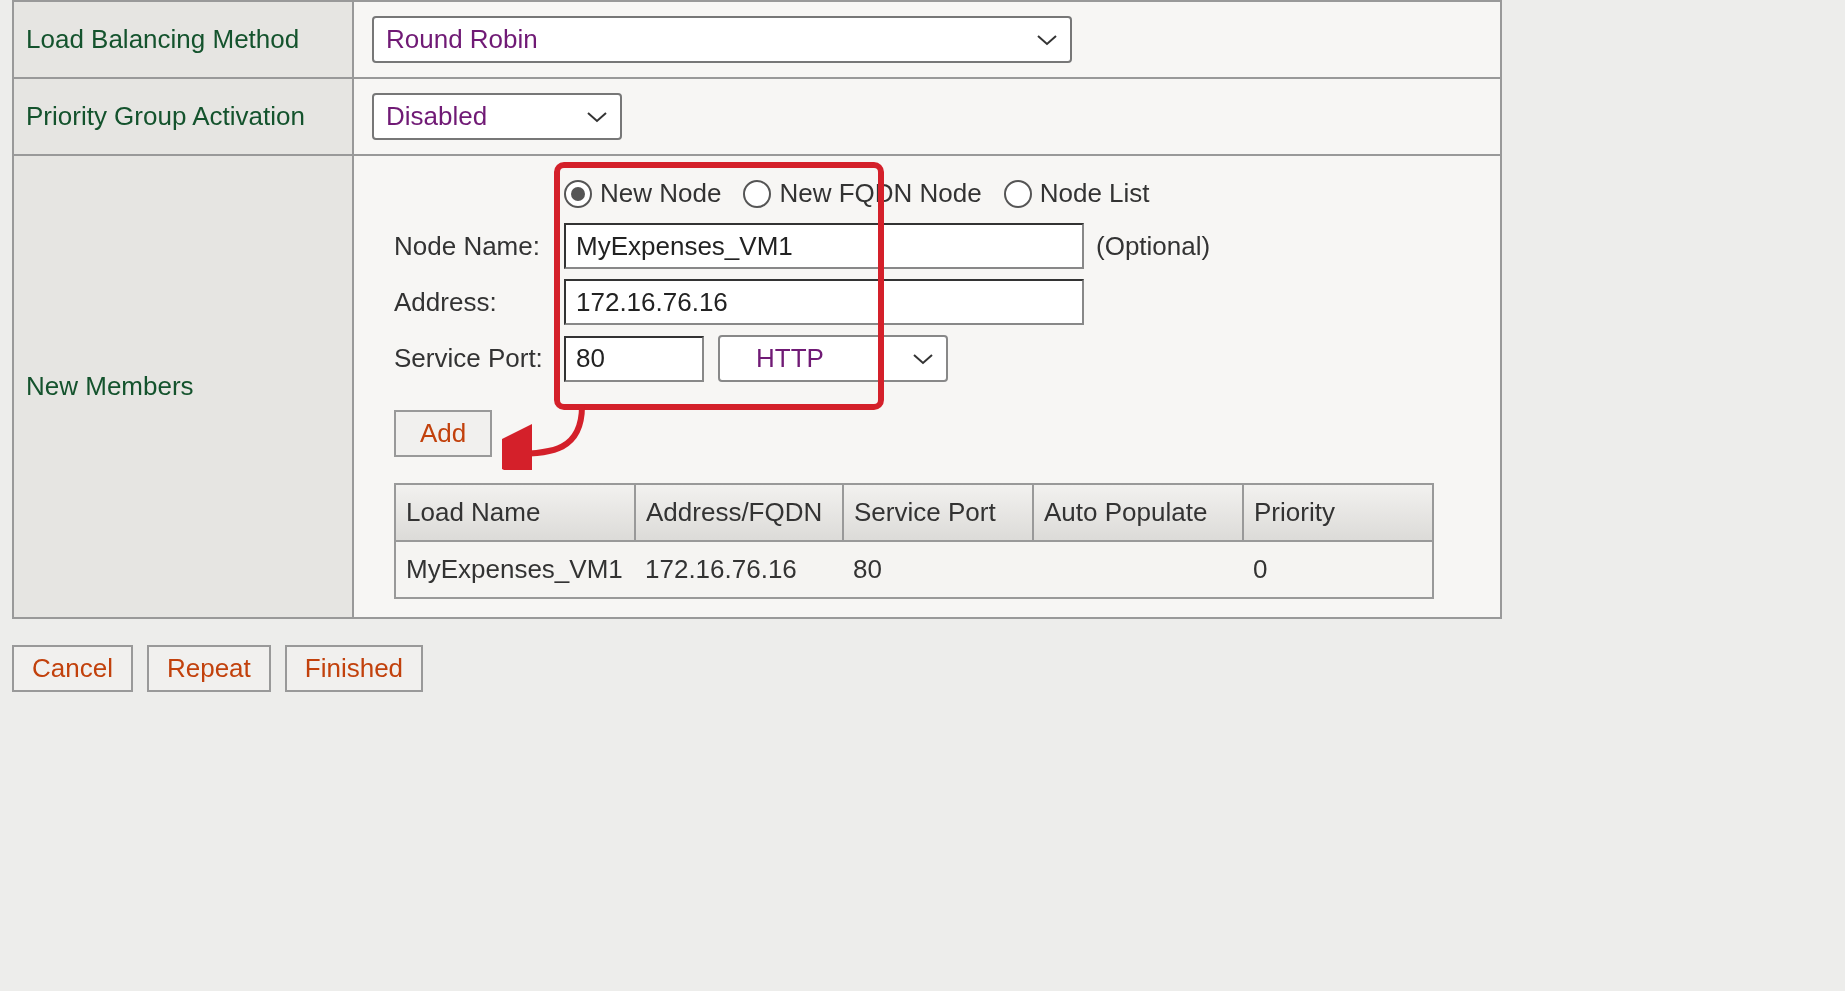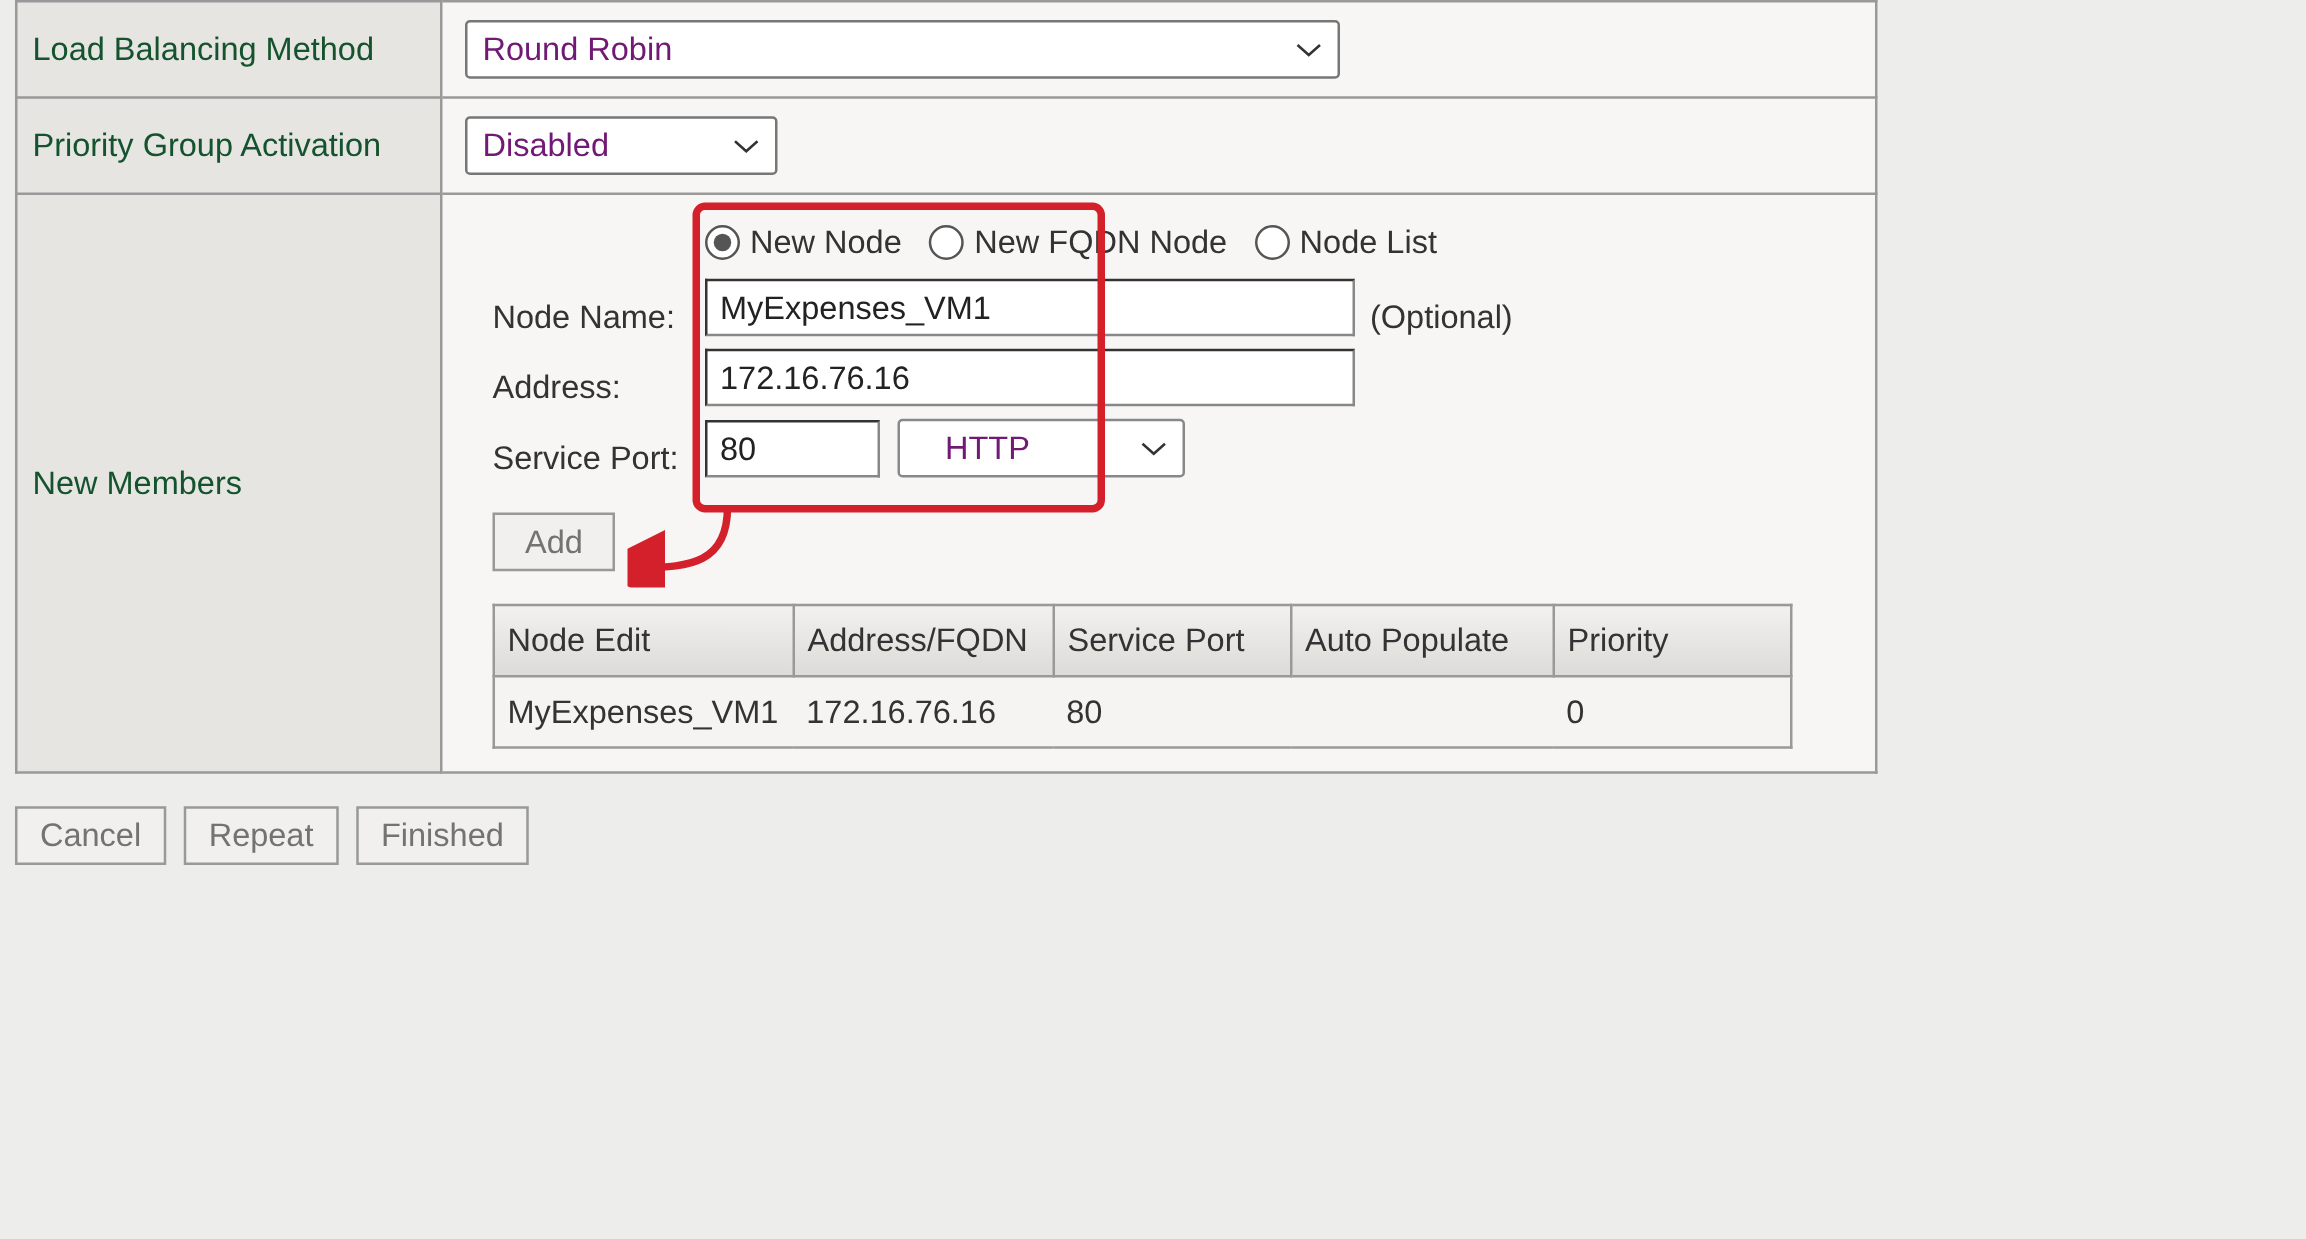--- a/index.html
+++ b/index.html
@@ -79,21 +79,21 @@
   }
 
   .btn {
     display: inline-flex;
     align-items: center;
     justify-content: center;
     background: #f1f0ee;
     border: 2px solid #999;
     padding: 6px 18px;
     font-size: 26px;
-    color: #737373;
+    color: #c2410c;
     cursor: pointer;
     min-height: 46px;
   }
 
   .radio {
     display:inline-flex;
     align-items:center;
     margin-right: 6px;
     cursor:pointer;
   }
@@ -107,21 +107,21 @@
     align-items:center;
     justify-content:center;
   }
   .radio.checked .dot::after {
     content:"";
     width:14px;height:14px;border-radius:50%;background:#555;
   }
 
   
   .nm-area { position: relative; }
-  .nm-row { display:flex; align-items:flex-end; margin-bottom: 10px; }
+  .nm-row { display:flex; align-items:center; margin-bottom: 10px; }
   .nm-label { width: 170px; color:#333; }
   .nm-radiorow { margin-left: 170px; margin-bottom: 14px; display:flex; align-items:center; gap: 4px; }
 
   .opt-note { margin-left: 12px; color:#333; }
 
   
   .highlight-box {
     position:absolute;
     border: 6px solid #d4202a;
     border-radius: 10px;
@@ -259,21 +259,21 @@
                 <marker id="ah" markerWidth="12" markerHeight="12" refX="3" refY="5" orient="auto">
                   <path d="M0,0 L10,5 L0,10 z" fill="#d4202a"></path>
                 </marker>
               </defs>
               <path d="M80,6 C80,50 50,54 12,54" fill="none" stroke="#d4202a" stroke-width="6" marker-end="url(#ah)"></path>
             </svg>
 
             <table class="members-table">
               <thead>
                 <tr>
-                  <th style="width:240px;">Node Edit</th>
+                  <th style="width:240px;">Load Name</th>
                   <th style="width:208px;">Address/FQDN</th>
                   <th style="width:190px;">Service Port</th>
                   <th style="width:210px;">Auto Populate</th>
                   <th>Priority</th>
                 </tr>
               </thead>
               <tbody>
                 <tr>
                   <td>MyExpenses_VM1</td>
                   <td>172.16.76.16</td>

